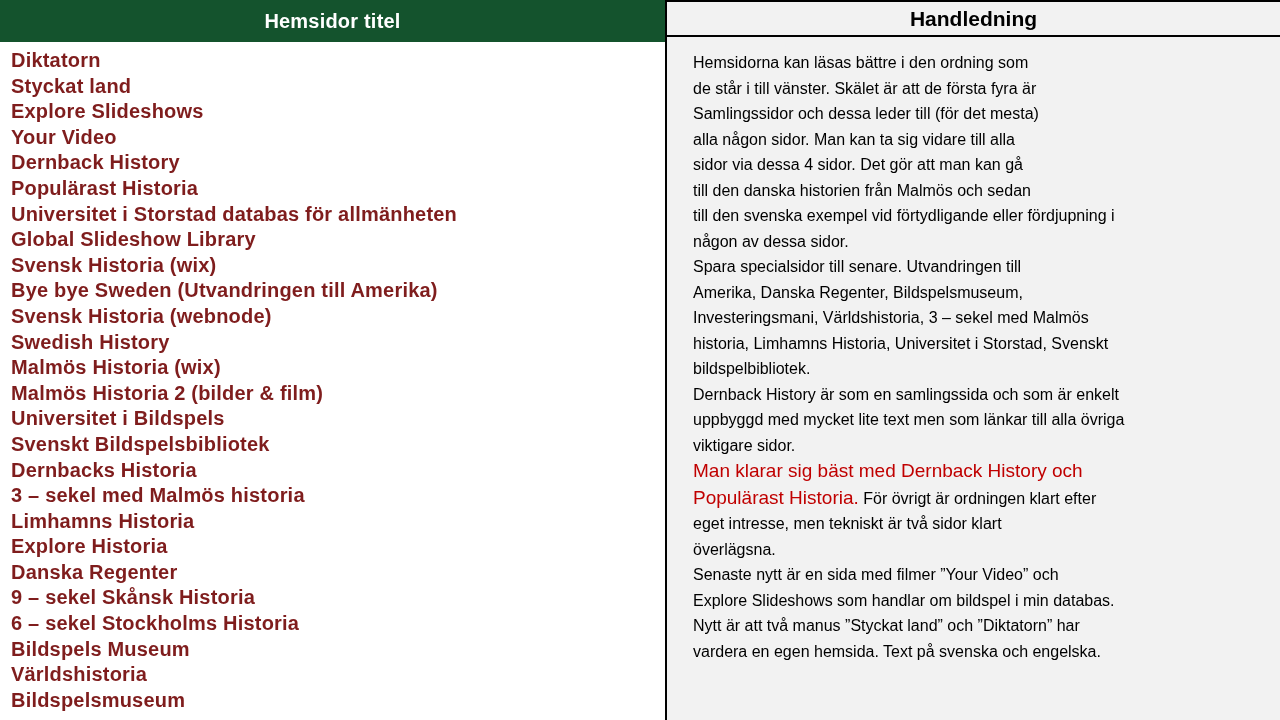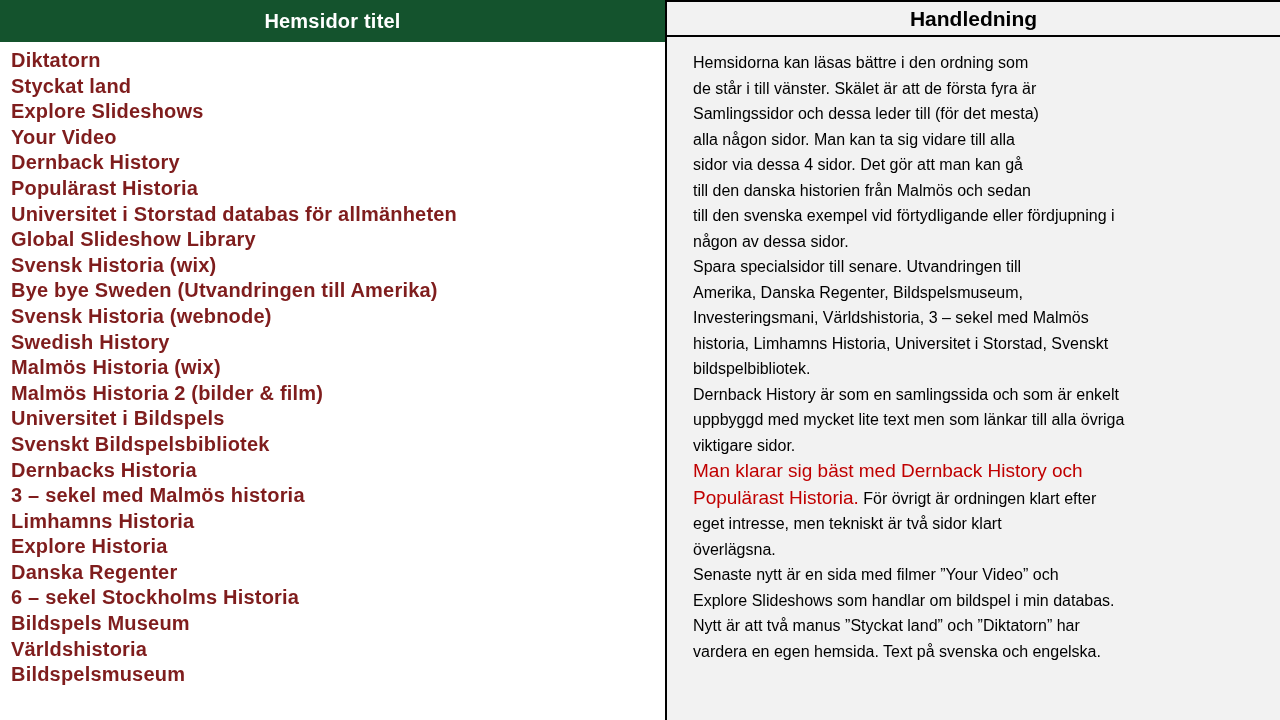--- a/index.html
+++ b/index.html
@@ -95,20 +95,21 @@
         <li>Swedish History</li>
         <li>Malmös Historia (wix)</li>
         <li>Malmös Historia 2 (bilder &amp; film)</li>
         <li>Universitet i Bildspels</li>
         <li>Svenskt Bildspelsbibliotek</li>
         <li>Dernbacks Historia</li>
         <li>3 – sekel med Malmös historia</li>
         <li>Limhamns Historia</li>
         <li>Explore Historia</li>
         <li>Danska Regenter</li>
+        <li>9 – sekel Skånsk Historia</li>
         <li>6 – sekel Stockholms Historia</li>
         <li>Bildspels Museum</li>
         <li>Världshistoria</li>
         <li>Bildspelsmuseum</li>
       </ul>
   </section>
 
   <section class="right-panel">
     <header class="right-header">
       <span>Handledning</span>

